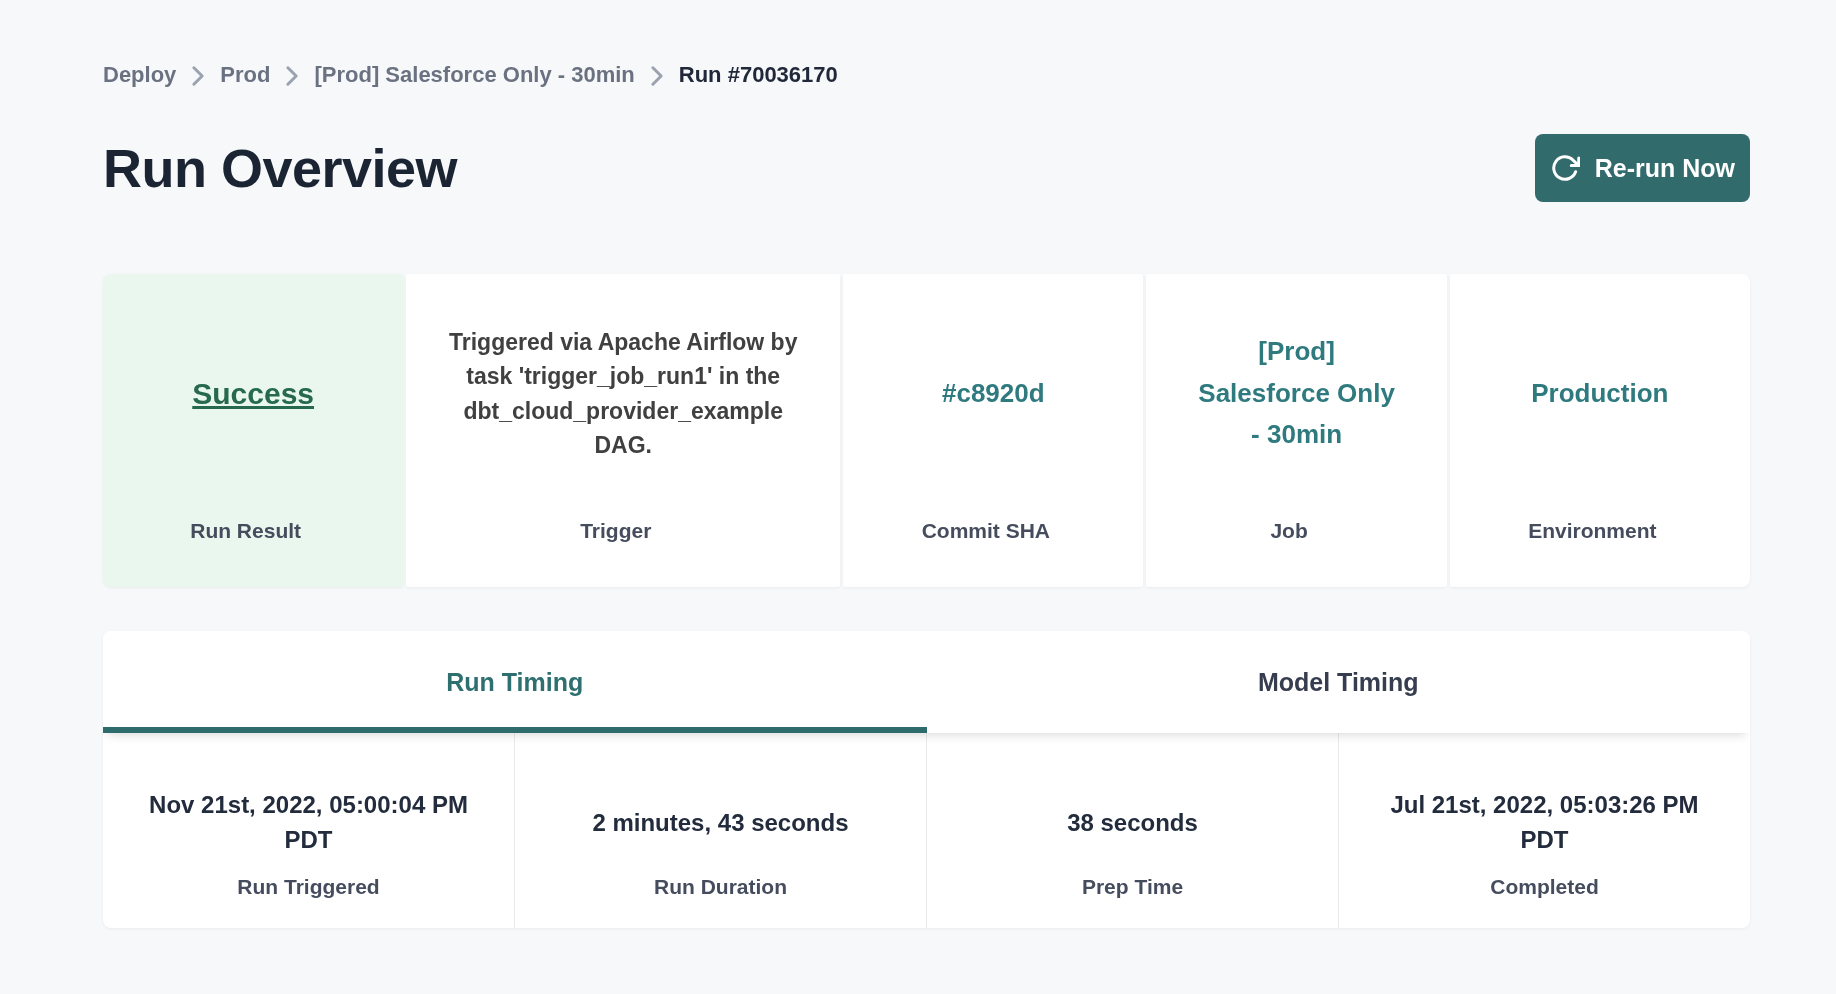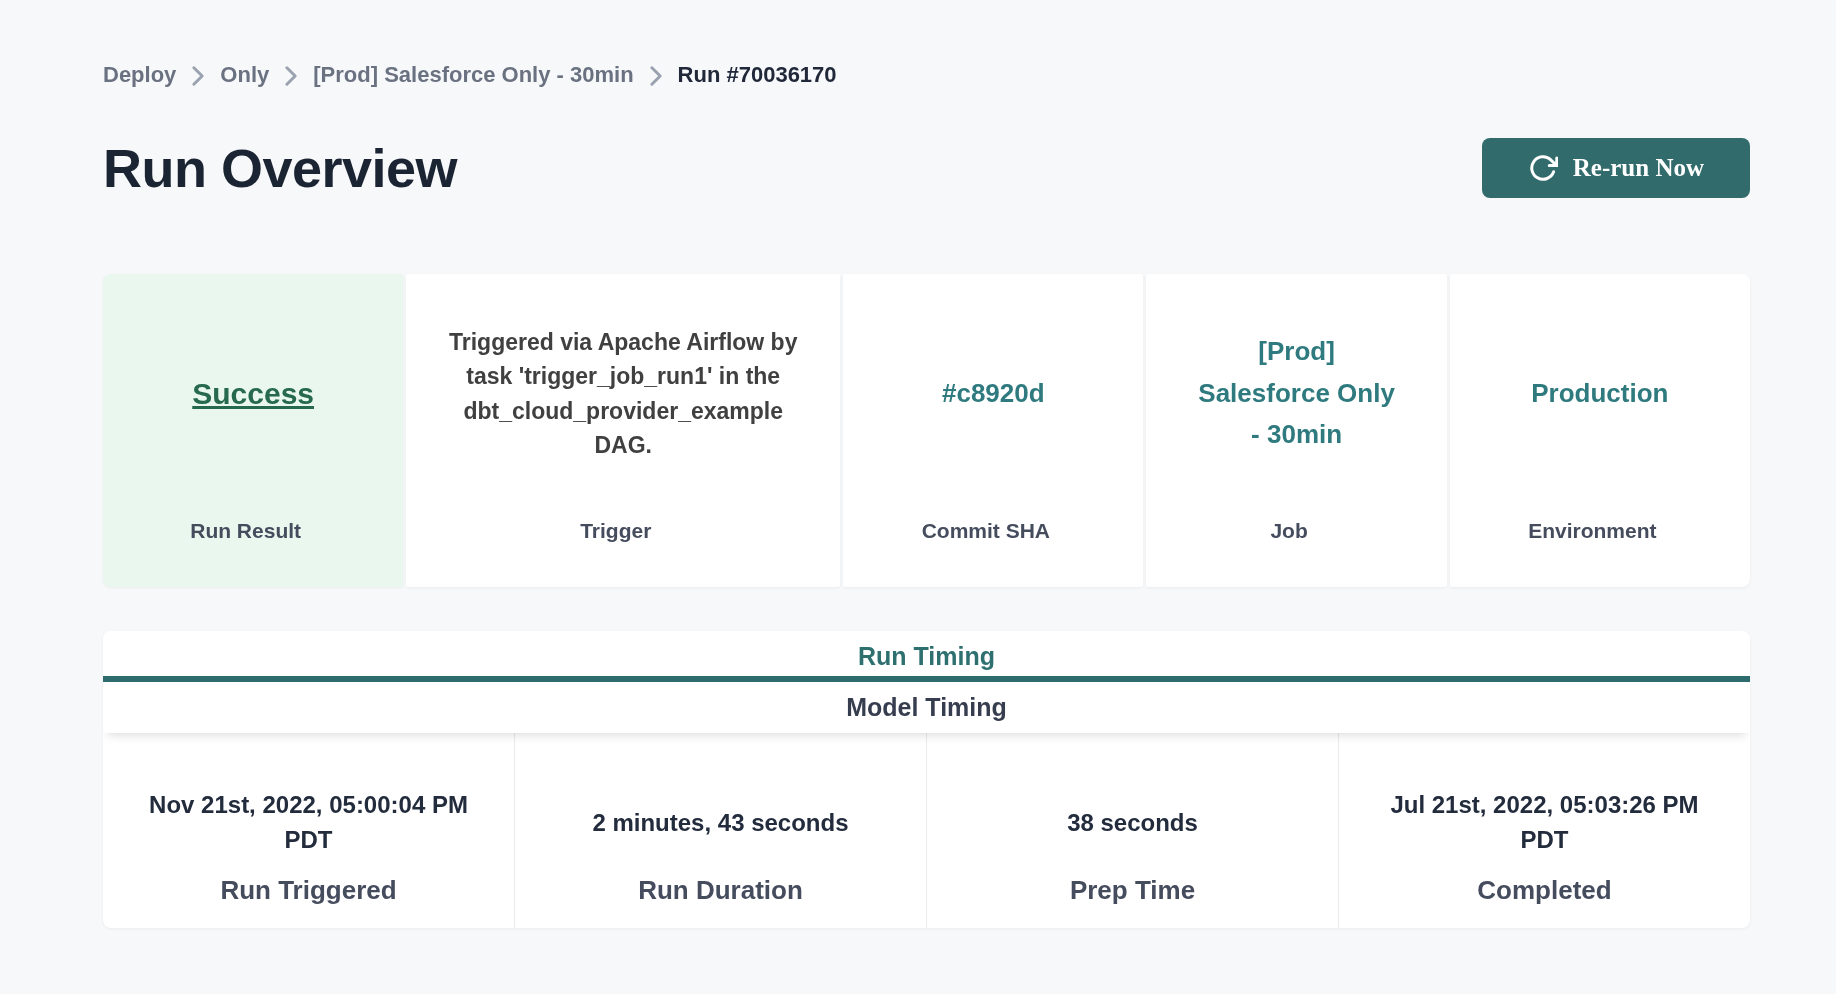--- a/index.html
+++ b/index.html
@@ -27,24 +27,24 @@
   .title-row {
     display: flex; justify-content: space-between; align-items: center;
     margin-top: 40px; height: 80px;
   }
   .page-title {
     font-size: 54px; font-weight: 700; color: #1b2433; letter-spacing: -0.5px;
   }
   .rerun-btn {
     display: flex; align-items: center; gap: 15px;
     background: #326b6b; color: #ffffff;
-    font-family: Liberation Serif, serif;
+    font-family: Liberation Sans, sans-serif;
     font-size: 25px; font-weight: 600;
     border: none; border-radius: 8px;
-    height: 60px; padding: 0 46px;
+    height: 68px; padding: 0 15px;
     cursor: pointer;
   }
 
   
   .summary-row {
     display: flex; gap: 3px;
     margin-top: 66px; height: 313px;
   }
   .card {
     background: #ffffff; position: relative; border-radius: 2px;
@@ -74,21 +74,20 @@
 
   
   .tabs-card {
     margin-top: 44px; background: #ffffff; border-radius: 8px;
     box-shadow: 0 1px 3px rgba(22,29,37,0.06);
     overflow: hidden;
   }
   .tabs-row {
     display: flex; height: 102px; position: relative;
     box-shadow: 0 7px 9px -5px rgba(22,29,37,0.16);
-    flex-direction: column;
   }
   .tab {
     flex: 1 1 0; display: flex; align-items: center; justify-content: center;
     font-size: 25px; color: #363d4e; cursor: pointer; position: relative; font-weight: bold;
   }
   .tab.active { color: #2e6f70; font-weight: 700; }
   .tab.active::after {
     content: ""; position: absolute; left: 0; right: 0; bottom: 0;
     height: 6px; background: #2e6b6c;
   }
@@ -96,35 +95,35 @@
   .timing-cell {
     flex: 1 1 0; padding-top: 38px; text-align: center;
     border-left: 1px solid #e9ebee;
   }
   .timing-cell:first-child { border-left: none; }
   .timing-value {
     min-height: 104px; display: flex; align-items: center; justify-content: center;
     font-size: 24px; font-weight: 700; color: #232c3d; line-height: 1.45;
     padding: 0 36px;
   }
-  .timing-label { font-size: 26px; font-weight: 600; color: #454c5d; margin-top: 0px; }
+  .timing-label { font-size: 21px; font-weight: 600; color: #454c5d; margin-top: 0px; }
 </style>
 </head>
 <body>
 
 <div class="content">
 
   <nav class="breadcrumb">
     <span class="crumb">Deploy</span>
     <span class="crumb-sep">
       <svg width="14" height="22" viewBox="0 0 10 16" fill="none" stroke="#9aa2af" stroke-width="2.2" stroke-linecap="round" stroke-linejoin="round">
           <polyline points="2 2 8 8 2 14"></polyline>
         </svg>
     </span>
-    <span class="crumb">Only</span>
+    <span class="crumb">Prod</span>
     <span class="crumb-sep">
       <svg width="14" height="22" viewBox="0 0 10 16" fill="none" stroke="#9aa2af" stroke-width="2.2" stroke-linecap="round" stroke-linejoin="round">
           <polyline points="2 2 8 8 2 14"></polyline>
         </svg>
     </span>
     <span class="crumb">[Prod] Salesforce Only - 30min</span>
     <span class="crumb-sep">
       <svg width="14" height="22" viewBox="0 0 10 16" fill="none" stroke="#9aa2af" stroke-width="2.2" stroke-linecap="round" stroke-linejoin="round">
           <polyline points="2 2 8 8 2 14"></polyline>
         </svg>

